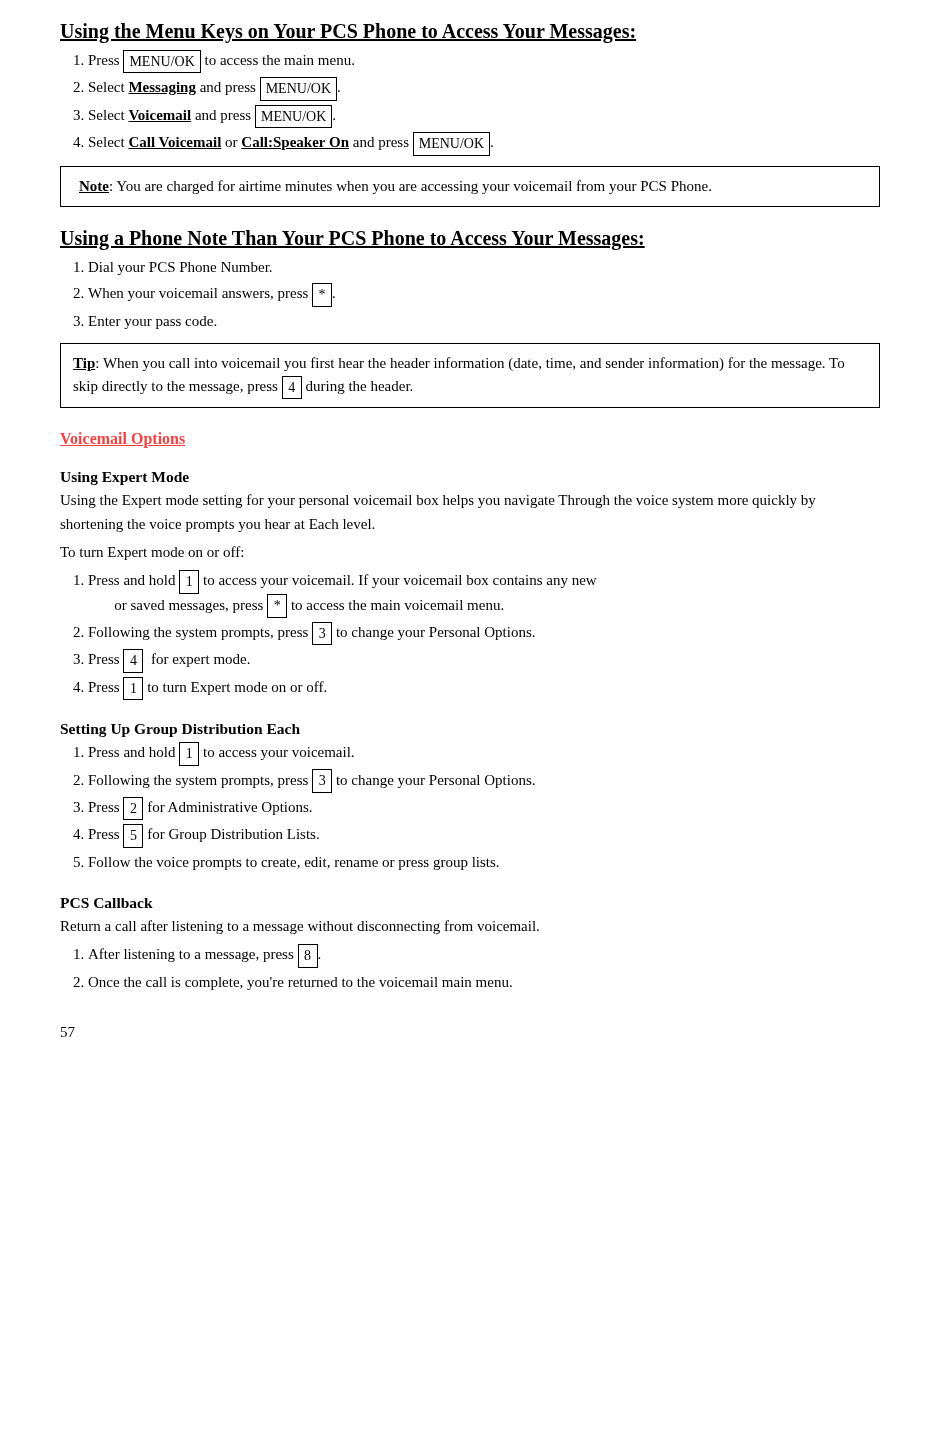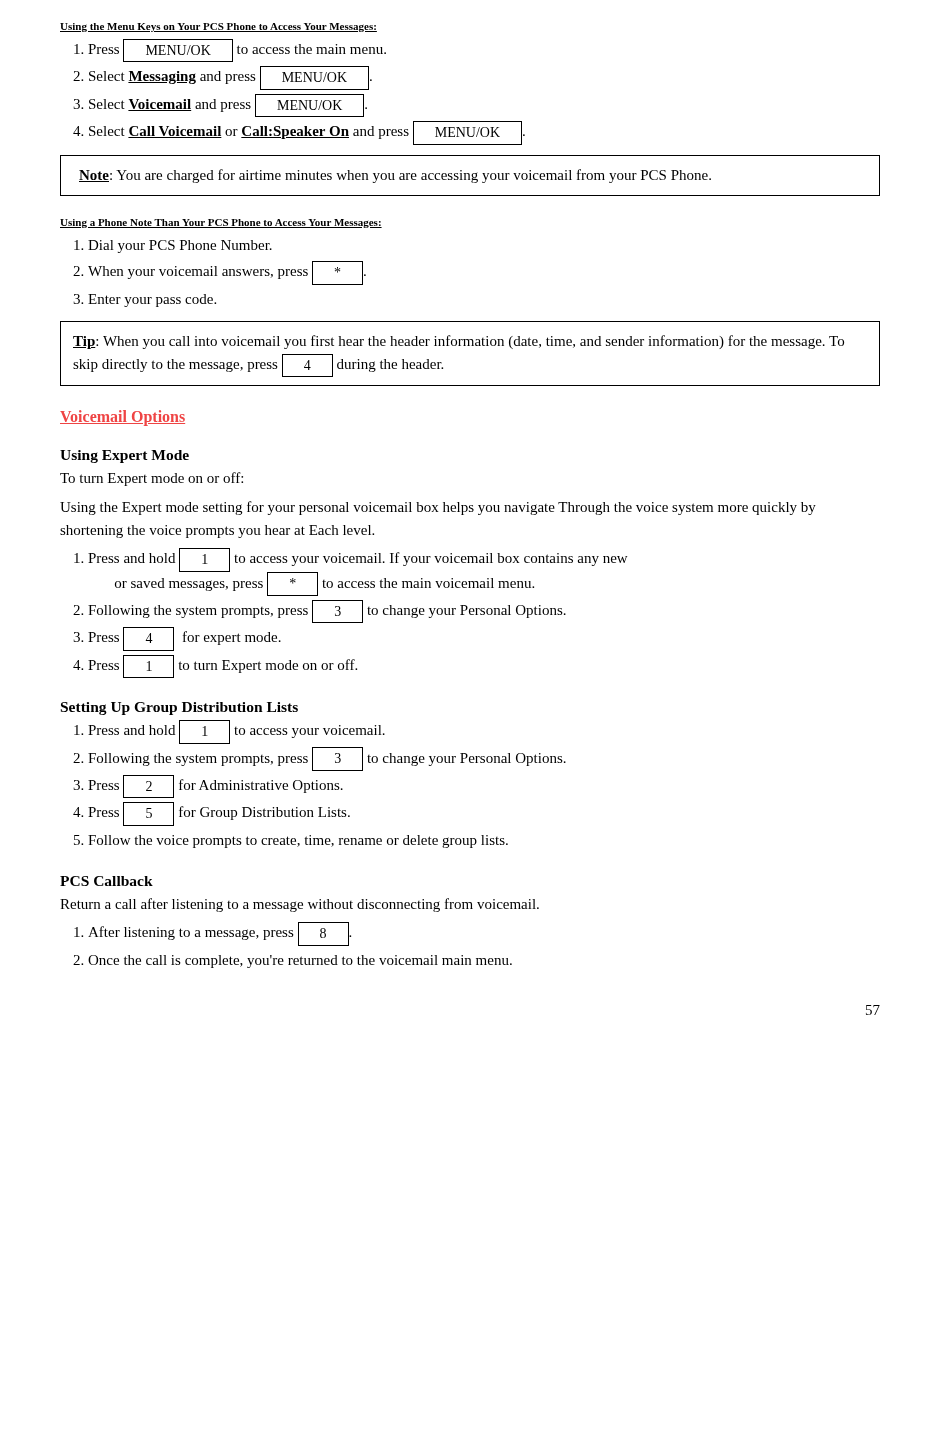--- a/index.html
+++ b/index.html
@@ -10,21 +10,21 @@
       color: #000;
       width: 940px;
       min-height: 1429px;
       padding: 20px 60px 40px 60px;
     }
     .page-content {
       max-width: 820px;
       margin: 0 auto;
     }
     .section-heading {
-      font-size: 11px;
+      font-size: 20px;
       font-weight: bold;
       text-decoration: underline;
       margin-bottom: 6px;
     }
     .colored-heading {
       color: #ef4444;
       font-size: 16px;
       font-weight: bold;
       text-decoration: underline;
       margin-top: 22px;
@@ -56,36 +56,36 @@
       margin: 10px 0 18px 0;
       line-height: 1.55;
     }
     .bold-underline-inline {
       font-weight: bold;
       text-decoration: underline;
     }
     .key-box {
       display: inline-block;
       border: 1.5px solid #000;
-      padding: 0px 21px;
+      padding: 0px 5px;
       font-size: 14px;
       font-family: Times New Roman, serif;
       vertical-align: middle;
       min-width: 20px;
       text-align: center;
     }
     .section-gap {
       margin-top: 20px;
     }
     .para {
       line-height: 1.55;
       margin-bottom: 5px;
     }
     .page-number {
-      text-align: right;
+      text-align: left;
       margin-top: 30px;
       font-size: 15px;
     }
   </style>
 </head>
 <body>
 
 <div class="page-content">
 
   <div>
@@ -131,58 +131,58 @@
     </div>
   </div>
 
   <div class="section-gap">
     <div class="colored-heading">
       Voicemail Options
     </div>
 
     <div class="section-gap">
       <div class="sub-heading">Using Expert Mode</div>
-      <p class="para">To turn Expert mode on or off:</p>
       <p class="para">
         Using the Expert mode setting for your personal voicemail box helps you navigate Through the voice system more quickly by shortening the voice prompts you hear at Each level.
       </p>
+      <p class="para">To turn Expert mode on or off:</p>
       <ol>
         <li>
           Press and hold <span class="key-box">1</span> to access your voicemail. If your voicemail box contains any new<br>
           &nbsp;&nbsp;&nbsp;&nbsp;&nbsp;&nbsp;&nbsp;or saved messages, press <span class="key-box">*</span> to access the main voicemail menu.
         </li>
         <li>
           Following the system prompts, press <span class="key-box">3</span> to change your Personal Options.
         </li>
         <li>
           Press <span class="key-box">4</span>&nbsp; for expert mode.
         </li>
         <li>
           Press <span class="key-box">1</span> to turn Expert mode on or off.
         </li>
       </ol>
     </div>
 
     <div class="section-gap">
-      <div class="sub-heading">Setting Up Group Distribution Lists</div>
+      <div class="sub-heading">Setting Up Group Distribution Each</div>
       <ol>
         <li>
           Press and hold <span class="key-box">1</span> to access your voicemail.
         </li>
         <li>
           Following the system prompts, press <span class="key-box">3</span> to change your Personal Options.
         </li>
         <li>
           Press <span class="key-box">2</span> for Administrative Options.
         </li>
         <li>
           Press <span class="key-box">5</span> for Group Distribution Lists.
         </li>
         <li>
-          Follow the voice prompts to create, time, rename or delete group lists.
+          Follow the voice prompts to create, edit, rename or press group lists.
         </li>
       </ol>
     </div>
 
     <div class="section-gap">
       <div class="sub-heading">PCS Callback</div>
       <p class="para">
         Return a call after listening to a message without disconnecting from voicemail.
       </p>
       <ol>

